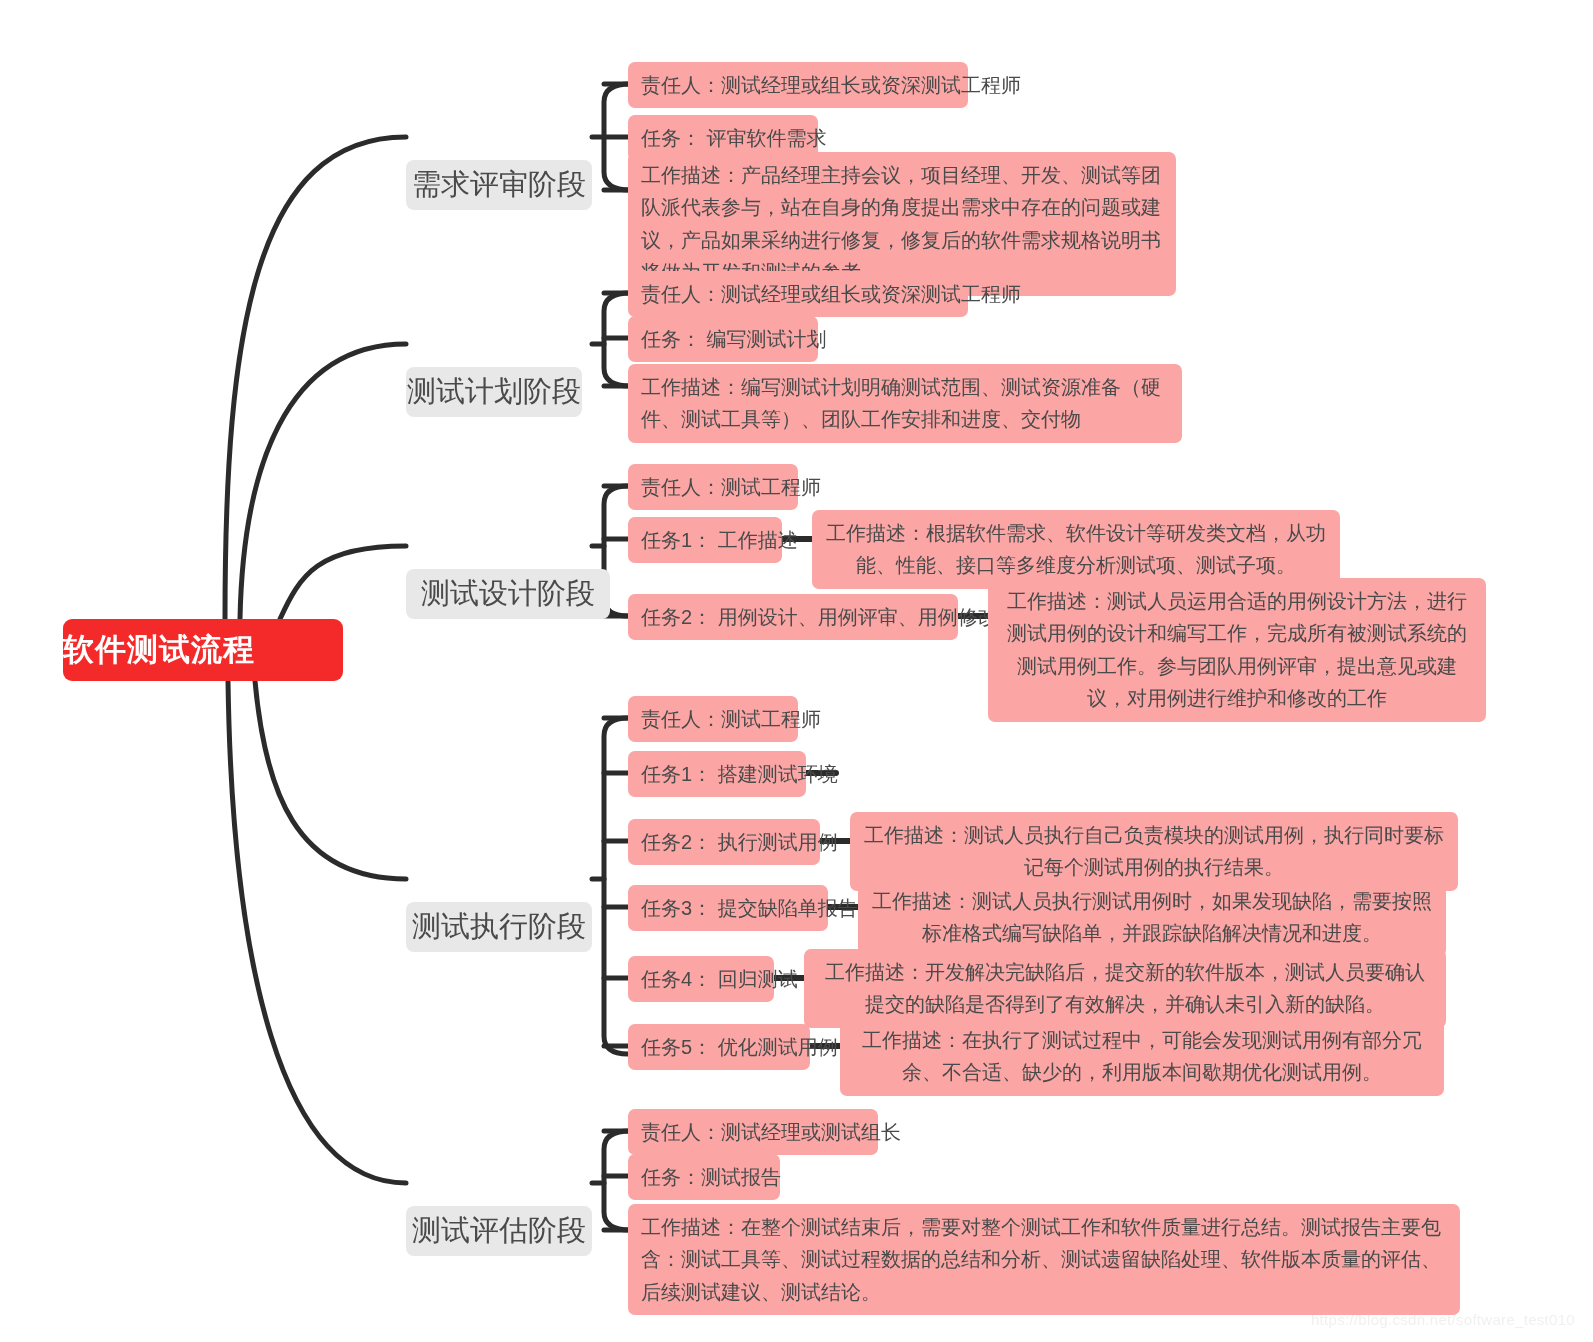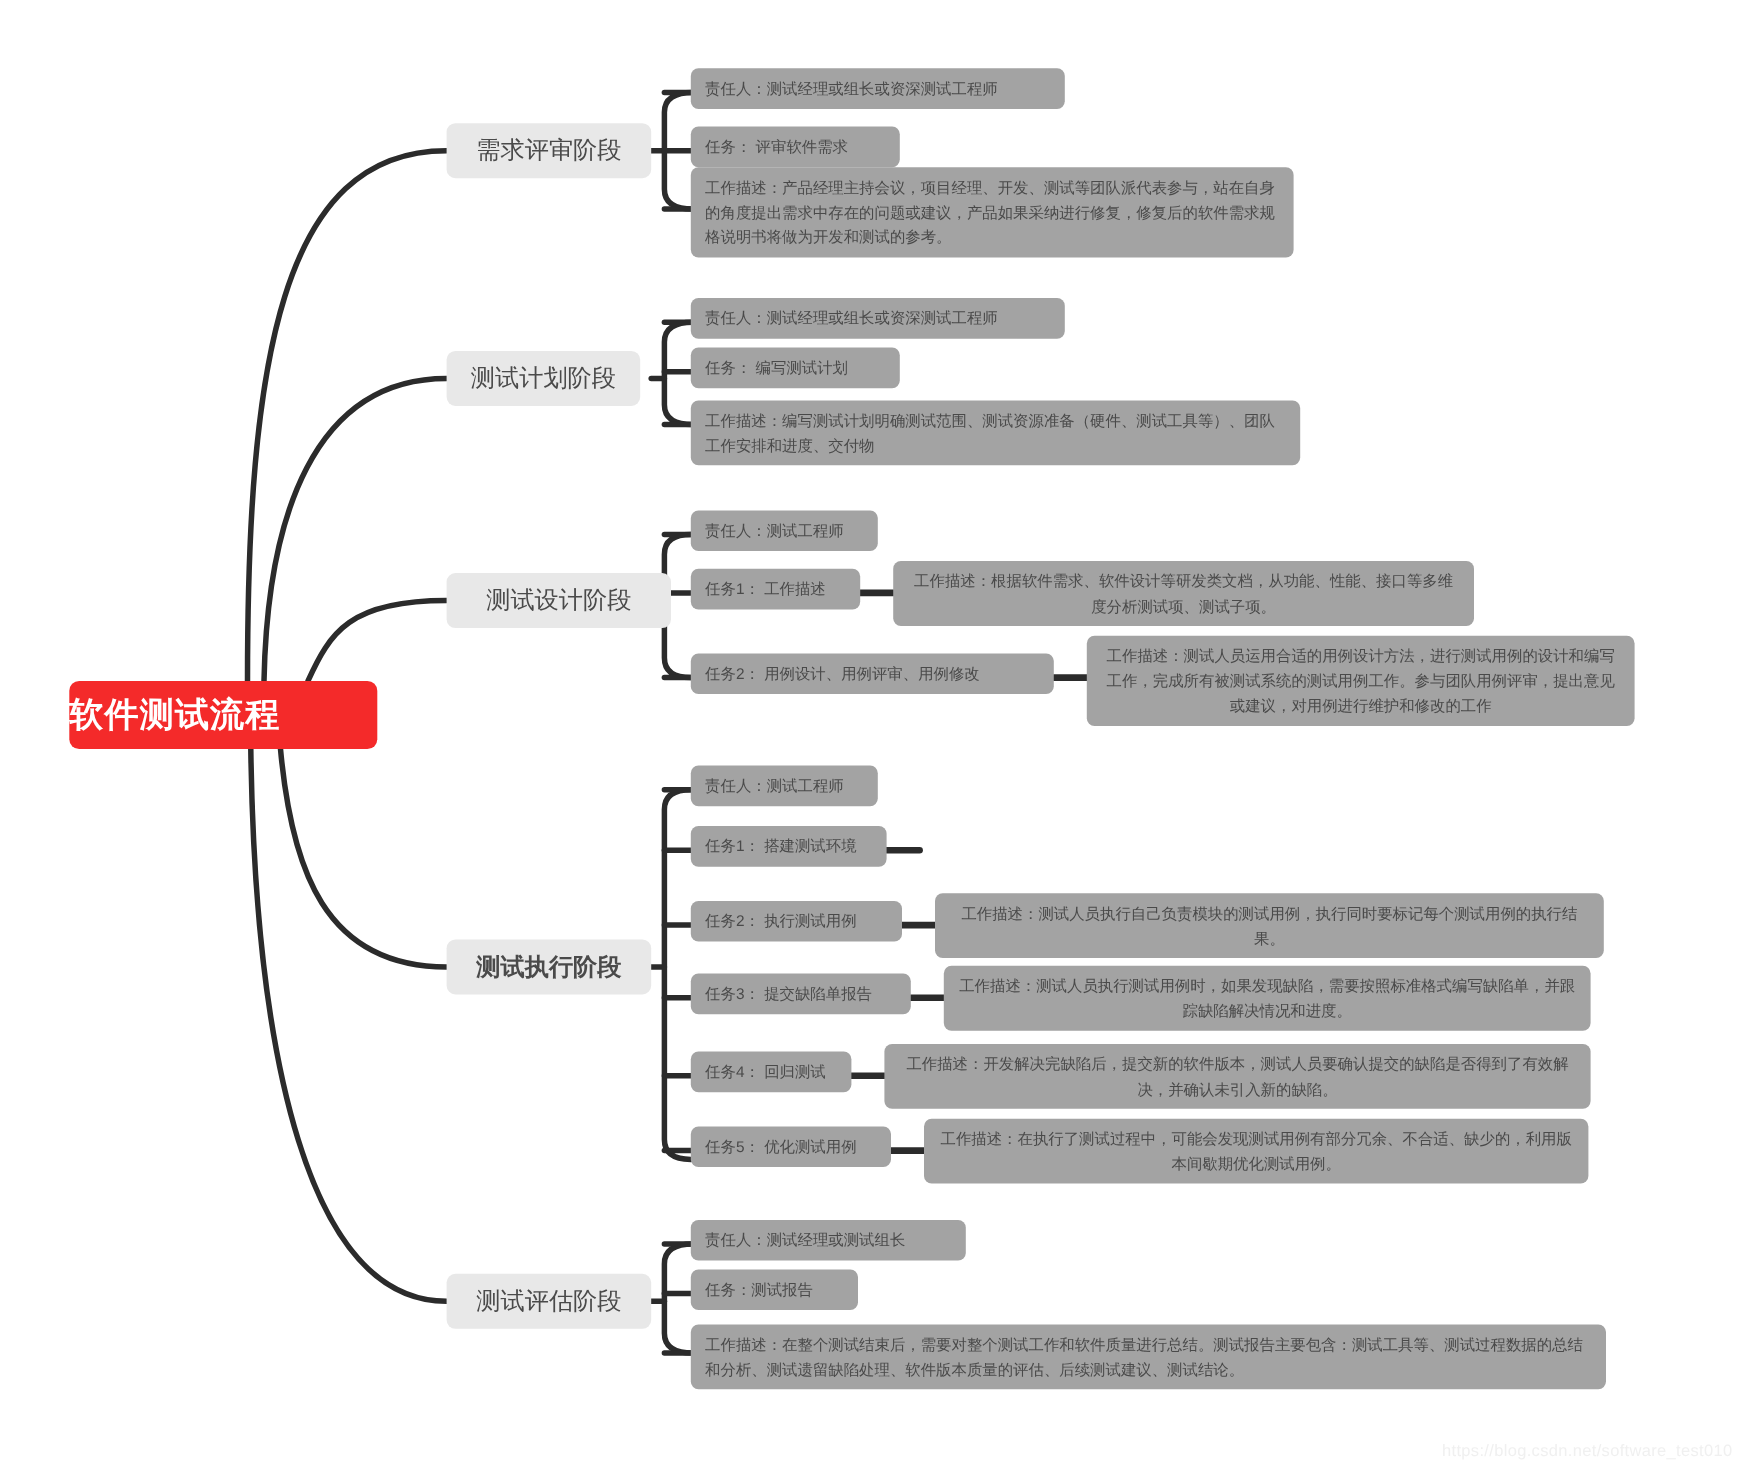--- a/index.html
+++ b/index.html
@@ -42,33 +42,34 @@
 
   
   .branch-node {
     position: absolute;
     background: #e8e8e8;
     border-radius: 8px;
     display: flex;
     align-items: center;
     justify-content: center;
     color: #4a4a4a;
-    font-size: 22px;
+    font-size: 29px;
     padding: 4px 18px;
     white-space: nowrap;
     z-index: 4;
+    margin-top: 48px;
   }
 
   
   .chip {
     position: absolute;
-    background: #a3a3a3;
+    background: #fca5a5;
     border-radius: 7px;
     color: #4a4a4a;
-    font-size: 14px;
+    font-size: 20px;
     line-height: 1.62;
     padding: 7px 13px;
     z-index: 3;
   }
   .chip.single { white-space: nowrap; }
   .chip.center { text-align: center; }
   .chip.multi  { text-align: left; }
 
   
   .chip.task { white-space: nowrap; }
@@ -186,21 +187,21 @@
   <div class="chip center" style="left:812px; top:510px; width:528px;">
     <span>工作描述：根据软件需求、软件设计等研发类文档，从功能、性能、接口等多维度分析测试项、测试子项。</span>
   </div>
   <div class="chip task" style="left:628px; top:594px; width:330px;">
     <span>任务2： 用例设计、用例评审、用例修改</span>
   </div>
   <div class="chip center" style="left:988px; top:578px; width:498px;">
     <span>工作描述：测试人员运用合适的用例设计方法，进行测试用例的设计和编写工作，完成所有被测试系统的测试用例工作。参与团队用例评审，提出意见或建议，对用例进行维护和修改的工作</span>
   </div>
 
-  <div class="branch-node" style="left:406px; top:854px; width:186px; height:50px;font-weight:bold;">
+  <div class="branch-node" style="left:406px; top:854px; width:186px; height:50px;">
     <span>测试执行阶段</span>
   </div>
   <div class="chip single" style="left:628px; top:696px; width:170px;">
     <span>责任人：测试工程师</span>
   </div>
 
   <div class="chip task" style="left:628px; top:751px; width:178px;">
     <span>任务1： 搭建测试环境</span>
   </div>
 

